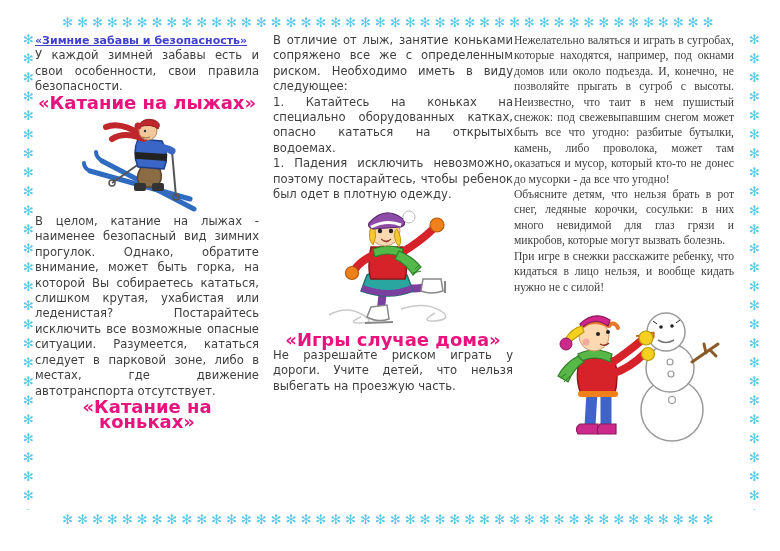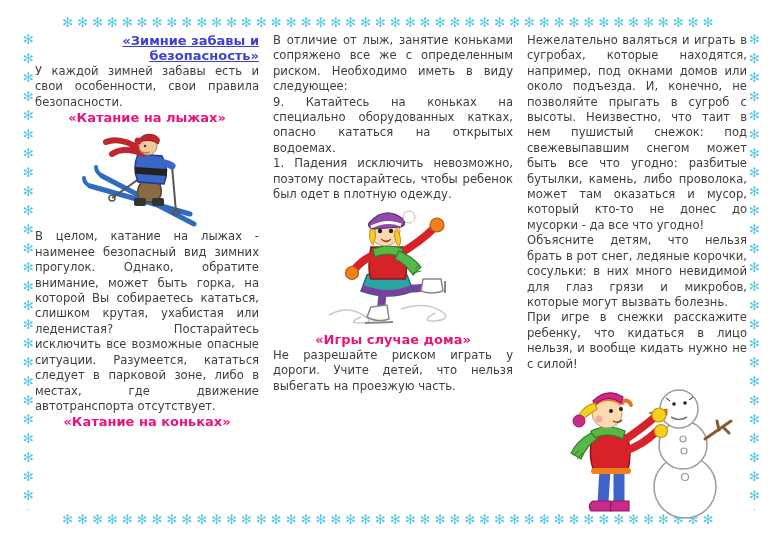--- a/index.html
+++ b/index.html
@@ -22,29 +22,29 @@
   }
   .b-left{left:20px;}
   .b-right{left:746px;}
   
   .col{
     position:absolute;top:33px;color:#3e3e3e;
     font-size:11.6px;line-height:15.4px;text-align:justify;
   }
   .col1{left:35px;width:224px;}
   .col2{left:273px;width:240px;}
-  .col3{left:527px;width:220px;}
+  .col3{left:514px;width:220px;font-family:Liberation Serif, serif;}
   .col p{margin:0;}
   .indent{text-indent:7px;}
   .h-blue{
-    color:#4040d0;font-weight:bold;font-size:13px;text-align:right;
+    color:#4040d0;font-weight:bold;font-size:11px;text-align:left;
     text-decoration:underline;margin:5px 0 3px 0;text-indent:0;
   }
   .h-magenta{
-    color:#e8137d;font-weight:bold;font-size:13px;text-align:center;
+    color:#e8137d;font-weight:bold;font-size:18px;text-align:center;
     margin:4px 0 2px 0;text-indent:0;
   }
   .fig{display:block;margin:1px auto;}
 </style>
 </head>
 <body>
 
 <div class="page">
 
   <div class="bh b-top">✻✻✻✻✻✻✻✻✻✻✻✻✻✻✻✻✻✻✻✻✻✻✻✻✻✻✻✻✻✻✻✻✻✻✻✻✻✻✻✻✻✻✻✻</div>
@@ -91,21 +91,21 @@
       <circle cx="73" cy="20" r="1.2" fill="#333"></circle>
       <path d="M70 26 q4 2 8 0" fill="none" stroke="#9c6b42" stroke-width="1"></path>
     </svg>
 
     <p>В целом, катание на лыжах - наименее безопасный вид зимних прогулок. Однако, обратите внимание, может быть горка, на которой Вы собираетесь кататься, слишком крутая, ухабистая или леденистая? Постарайтесь исключить все возможные опасные ситуации. Разумеется, кататься следует в парковой зоне, либо в местах, где движение автотранспорта отсутствует.</p>
     <p class="h-magenta">«Катание на коньках»</p>
   </div>
 
   <div class="col col2">
     <p>В отличие от лыж, занятие коньками сопряжено все же с определенным риском. Необходимо иметь в виду следующее:</p>
-    <p>9. Катайтесь на коньках на специально оборудованных катках, опасно кататься на открытых водоемах.</p>
+    <p>1. Катайтесь на коньках на специально оборудованных катках, опасно кататься на открытых водоемах.</p>
     <p>1. Падения исключить невозможно, поэтому постарайтесь, чтобы ребенок был одет в плотную одежду.</p>
 
     <svg class="fig" width="168" height="128" viewBox="0 0 168 128">
 
       <g fill="none" stroke="#c9c9c9" stroke-width="1.5">
         <path d="M20 112 q18 -10 34 0 q14 8 -4 8 q-12 0 2 -6"></path>
         <path d="M92 106 q24 -8 40 2 q12 8 -6 10 q-16 1 0 -8"></path>
       </g>
 
       <path d="M86 82 Q104 88 116 84" fill="none" stroke="#7b3fa0" stroke-width="8" stroke-linecap="round"></path>

